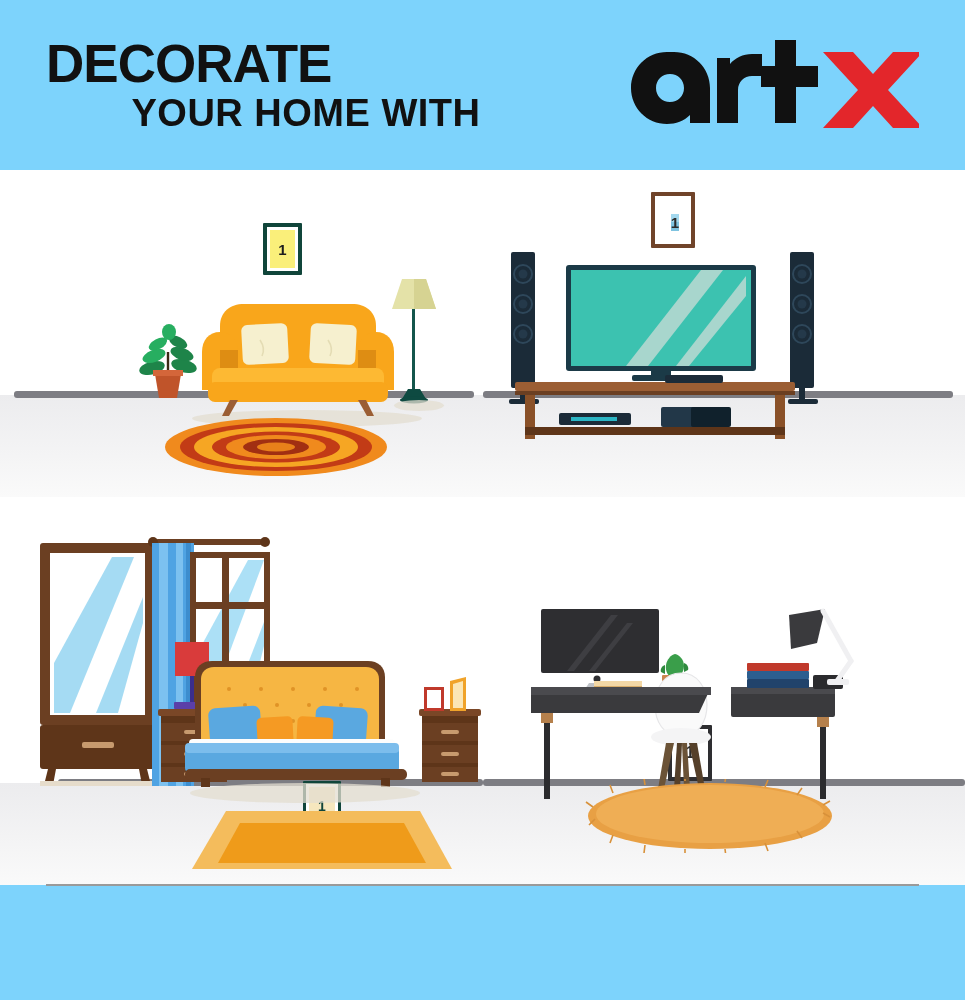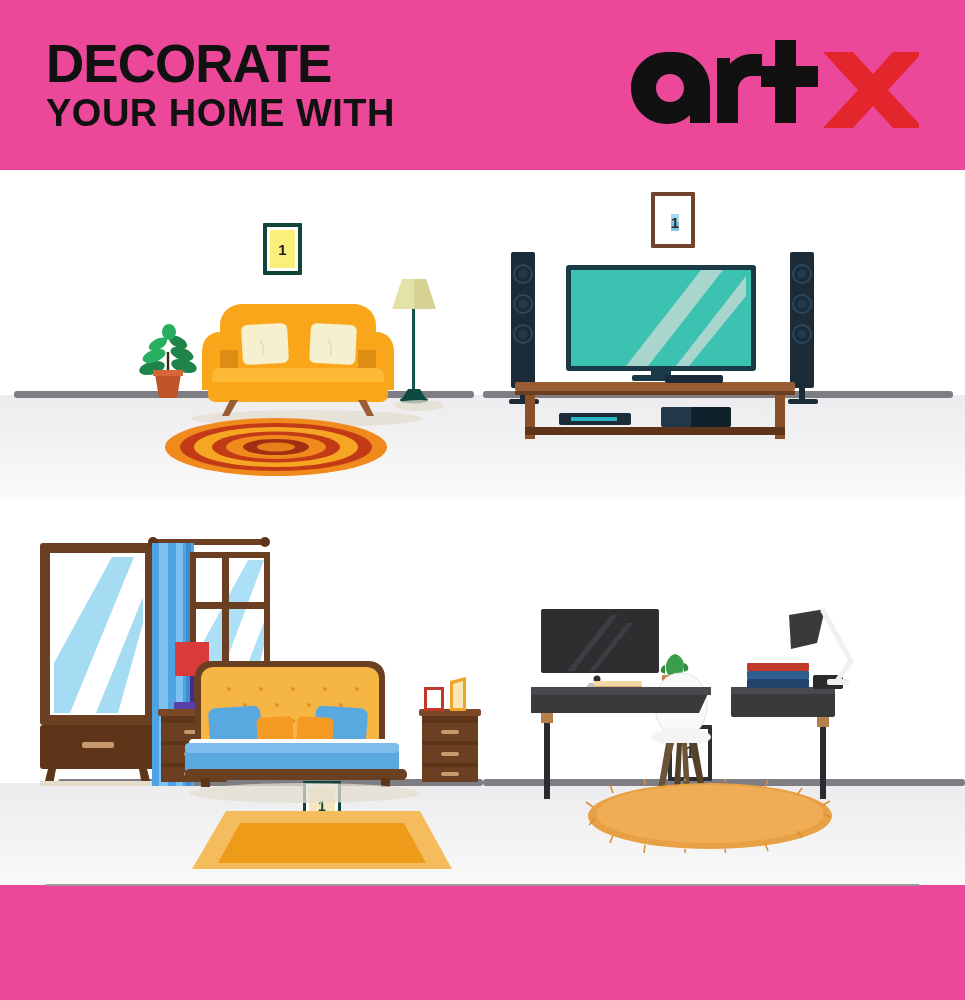--- a/index.html
+++ b/index.html
@@ -6,21 +6,21 @@
   * { box-sizing: border-box; }
   html, body {
     margin: 0; padding: 0;
     background: #ffffff;
     font-family: "Liberation Sans", sans-serif;
   }
   #poster {
     position: relative;
     width: 965px;
     height: 1000px;
-    background: #ec4899;
+    background: #7dd3fc;
     overflow: hidden;
     padding-left: 36px;
   }
 
   
   .headline {
     position: absolute;
     left: 46px;
     top: 38px;
     width: 520px;
@@ -35,20 +35,21 @@
     white-space: nowrap;
   }
   .headline-l2 {
     font-family: "Liberation Sans", sans-serif;
     font-weight: 700;
     font-size: 38px;
     line-height: 1.25;
     letter-spacing: 0.5px;
     color: #111111;
     white-space: nowrap;
+    text-align: center;
   }
   .logo {
     position: absolute;
     right: 46px;
     top: 40px;
     height: 100px;
     display: flex;
     align-items: center;
   }
   .logo svg { display: block; }

